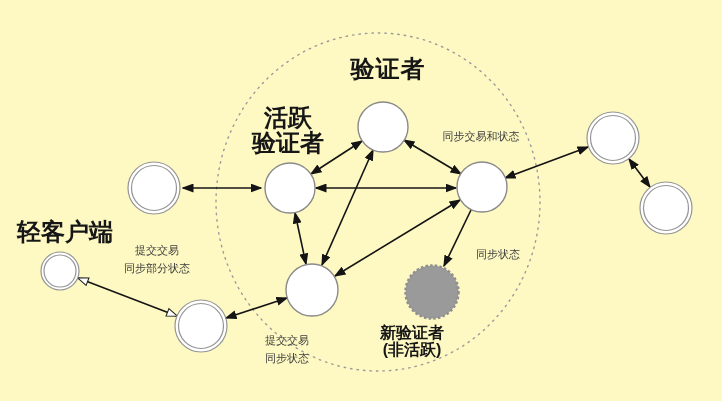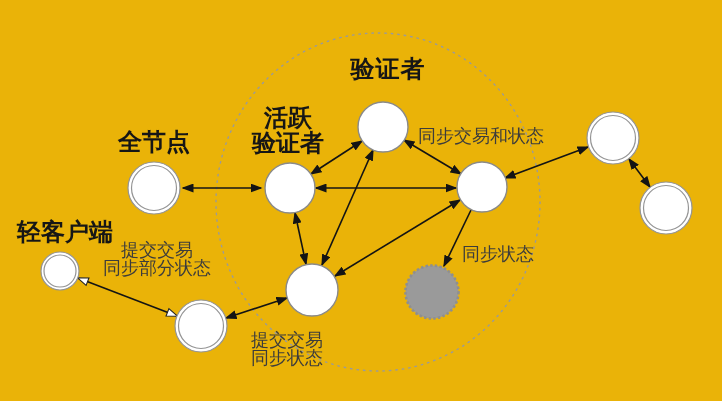--- a/index.html
+++ b/index.html
@@ -1,29 +1,29 @@
 <!DOCTYPE html>
 <html><head>
 <meta charset="utf-8">
 <style>
   html, body { margin: 0; padding: 0; background: #fff; }
   .stage {
     position: relative;
     width: 722px;
     height: 401px;
-    background: #eab308;
+    background: #fef9c3;
     font-family: "Liberation Sans", "DejaVu Sans", sans-serif;
     overflow: hidden;
   }
   .stage svg { position: absolute; left: 0; top: 0; }
   .label {
     position: absolute;
     white-space: pre-line;
     color: #3c3c3c;
-    font-size: 18px;
+    font-size: 11px;
     line-height: 18px;
   }
   .label.center { transform: translateX(-50%); text-align: center; }
   .label.bold { font-weight: bold; color: #161616; }
   .label.title { font-size: 24px; line-height: 28px; letter-spacing: 1px; }
   .label.big { font-size: 24px; line-height: 25px; }
   .label.mid { font-size: 16px; line-height: 17px; }
   .edge { stroke: #141414; stroke-width: 1.6; }
   .ring { fill: #ffffff; stroke: #949494; stroke-width: 1.2; }
   .vnode { fill: #ffffff; stroke: #8a8a8a; stroke-width: 1.4; }
@@ -94,28 +94,29 @@
         <circle class="ring" cx="666" cy="208" r="22.5"></circle>
       </g>
     </g>
   </svg>
 
   <div class="label title bold center" style="left:388px; top:55px;">验证者</div>
 
   <div class="label big bold center" style="left:288px; top:105px;">活跃
 验证者</div>
 
-  <div class="label big bold center" style="left:154px; top:129px;">全节点</div>
 
   <div class="label big bold center" style="left:58px; top:219px;margin-left:7px;">轻客户端</div>
 
   <div class="label center" style="left:157px; top:241px;">提交交易
 同步部分状态</div>
 
   <div class="label center" style="left:287px; top:331px;">提交交易
 同步状态</div>
 
   <div class="label center" style="left:481px; top:127px;">同步交易和状态</div>
 
   <div class="label center" style="left:498px; top:245px;">同步状态</div>
 
+  <div class="label mid bold center" style="left:412px; top:324px;">新验证者
+(非活跃)</div>
 
 </div>
 
 </body></html>

